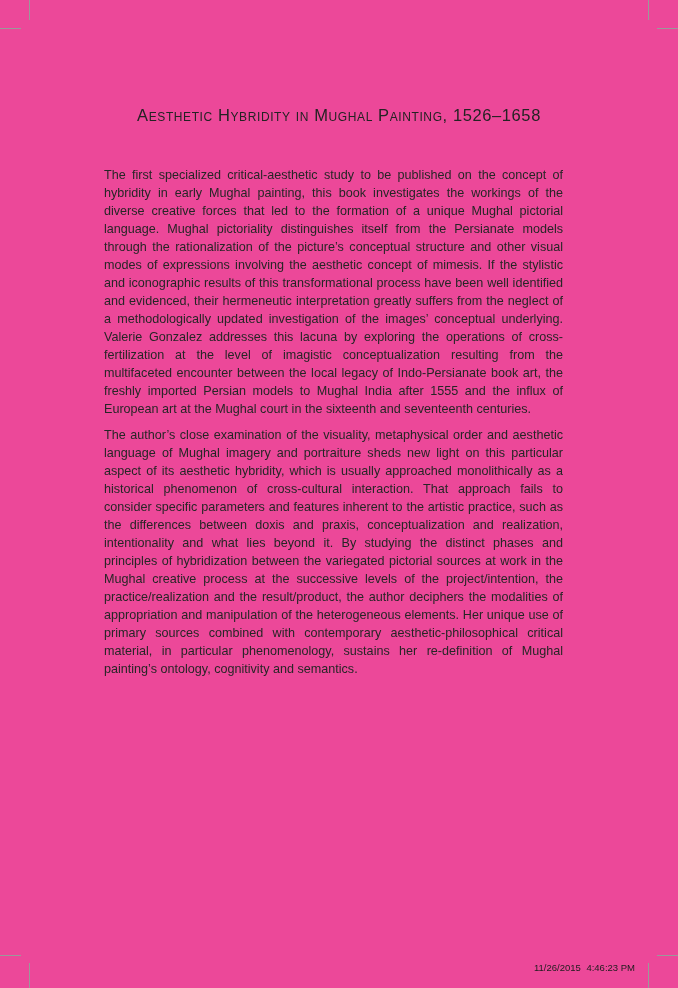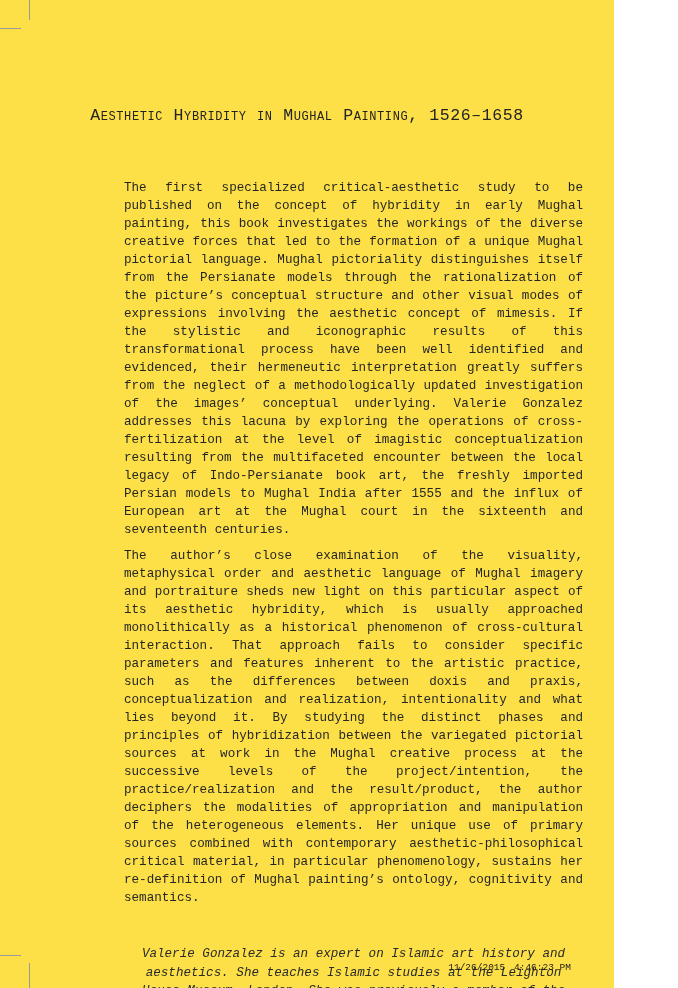--- a/index.html
+++ b/index.html
@@ -2,25 +2,25 @@
 <html><head>
 <meta charset="utf-8">
 <style>
   html, body {
     margin: 0;
     padding: 0;
     background: #ffffff;
   }
   .page {
     position: relative;
-    width: 614px;
+    width: 678px;
     height: 988px;
-    background: #fde047;
+    background: #ec4899;
     overflow: hidden;
-    font-family: Liberation Mono, monospace;
+    font-family: Liberation Sans, sans-serif;
     color: #232323;
   }
   
   .crop {
     position: absolute;
     background: #9a9a9a;
   }
   .crop.tl-v { left: 29px;  top: 0;      width: 1px;  height: 20px; }
   .crop.tl-h { left: 0;     top: 28px;   width: 21px; height: 1px;  }
   .crop.tr-v { left: 648px; top: 0;      width: 1px;  height: 20px; }
@@ -37,24 +37,23 @@
     right: 0;
     text-align: center;
     font-variant: small-caps;
     font-size: 16.5px;
     letter-spacing: 0.6px;
     color: #232323;
   }
 
   .content {
     position: absolute;
-    top: 179px;
+    top: 166px;
     left: 104px;
     width: 459px;
-    margin-left: 20px;
   }
   .content p.body-para {
     margin: 0;
     font-size: 12.6px;
     line-height: 18px;
     text-align: justify;
     color: #262626;
   }
   .content p.body-para + p.body-para {
     margin-top: 8px;
@@ -114,21 +113,20 @@
   <div class="crop bl-v"></div>
   <div class="crop br-h"></div>
   <div class="crop br-v"></div>
 
   <div class="book-title">Aesthetic Hybridity in Mughal Painting, 1526–1658</div>
 
   <div class="content">
     <p class="body-para">The first specialized critical-aesthetic study to be published on the concept of hybridity in early Mughal painting, this book investigates the workings of the diverse creative forces that led to the formation of a unique Mughal pictorial language. Mughal pictoriality distinguishes itself from the Persianate models through the rationalization of the picture’s conceptual structure and other visual modes of expressions involving the aesthetic concept of mimesis. If the stylistic and iconographic results of this transformational process have been well identified and evidenced, their hermeneutic interpretation greatly suffers from the neglect of a methodologically updated investigation of the images’ conceptual underlying. Valerie Gonzalez addresses this lacuna by exploring the operations of cross-fertilization at the level of imagistic conceptualization resulting from the multifaceted encounter between the local legacy of Indo-Persianate book art, the freshly imported Persian models to Mughal India after 1555 and the influx of European art at the Mughal court in the sixteenth and seventeenth centuries.</p>
     <p class="body-para">The author’s close examination of the visuality, metaphysical order and aesthetic language of Mughal imagery and portraiture sheds new light on this particular aspect of its aesthetic hybridity, which is usually approached monolithically as a historical phenomenon of cross-cultural interaction. That approach fails to consider specific parameters and features inherent to the artistic practice, such as the differences between doxis and praxis, conceptualization and realization, intentionality and what lies beyond it. By studying the distinct phases and principles of hybridization between the variegated pictorial sources at work in the Mughal creative process at the successive levels of the project/intention, the practice/realization and the result/product, the author deciphers the modalities of appropriation and manipulation of the heterogeneous elements. Her unique use of primary sources combined with contemporary aesthetic-philosophical critical material, in particular phenomenology, sustains her re-definition of Mughal painting’s ontology, cognitivity and semantics.</p>
 
-    <div class="author-bio">Valerie Gonzalez is an expert on Islamic art history and aesthetics. She teaches Islamic studies at the Leighton House Museum, London. She was previously a member of the Institute for Advanced Study, Princeton University, USA.</div>
   </div>
 
   <div class="slug-footer">
     <div class="slug-left">
       <span>Aesthetic Hybridity_Gonzalez book.indb</span>
       <span class="pageno">1</span>
     </div>
     <div class="slug-right">
       <span>11/26/2015</span>
       <span class="time">4:46:23 PM</span>

